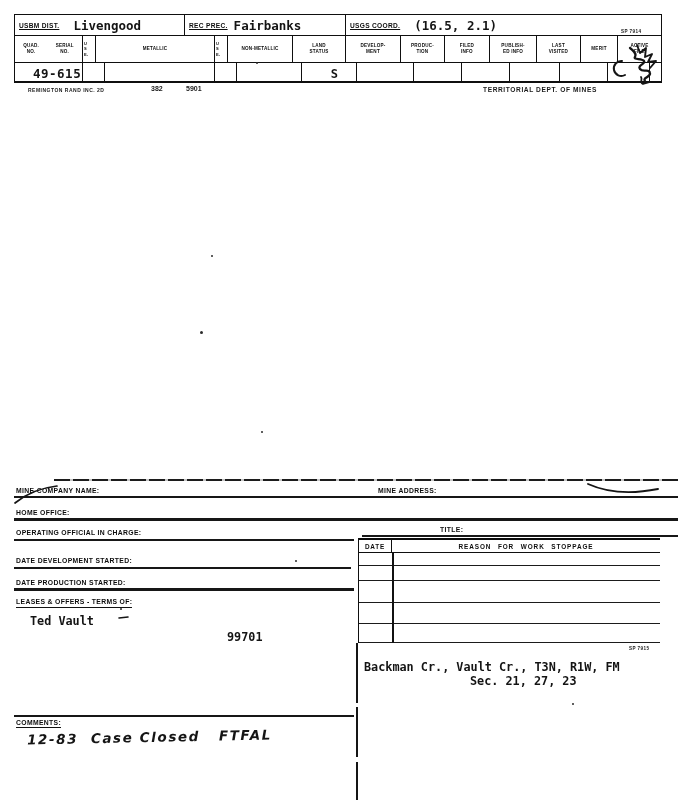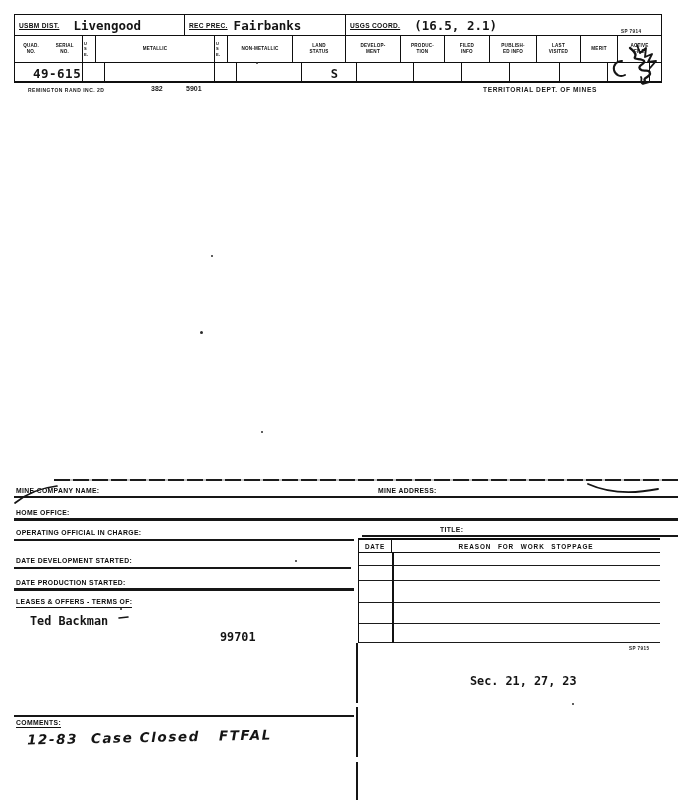--- a/index.html
+++ b/index.html
@@ -169,22 +169,23 @@
     </div>
     <div class="stoprow" style="height:13px;"></div>
     <div class="stoprow" style="height:15px;"></div>
     <div class="stoprow" style="height:22px;"></div>
     <div class="stoprow" style="height:21px;"></div>
     <div class="stoprow" style="height:19px;"></div>
     <div class="datedivider"></div>
   </div>
   <span class="spnum" style="left:629px;top:646px;">SP 7915</span>
 
-  <div class="typedblock typed" style="left:30px;top:614px;">Ted Backman</div>
-  <div class="typedblock typed" style="left:220px;top:630px;">99701</div>
+  <div class="typedblock typed" style="left:30px;top:614px;">Ted Vault</div>
+  <div class="typedblock typed" style="left:227px;top:630px;">99701</div>
+  <div class="typedblock typed" style="left:364px;top:660px;">Backman Cr., Vault Cr., T3N, R1W, FM</div>
   <div class="typedblock typed" style="left:470px;top:674px;">Sec. 21, 27, 23</div>
 
   <div class="hline" style="left:14px;top:715px;width:340px;height:2px;"></div>
   <span class="flabel" style="left:16px;top:719px;border-bottom:1.5px solid #111;padding-bottom:1px;">COMMENTS:</span>
   <div class="hand" style="left:27px;top:729px;">12-83  Case Closed   FTFAL</div>
 
   <div class="vseg" style="top:643px;height:60px;"></div>
   <div class="vseg" style="top:707px;height:50px;"></div>
   <div class="vseg" style="top:762px;height:38px;"></div>
 

